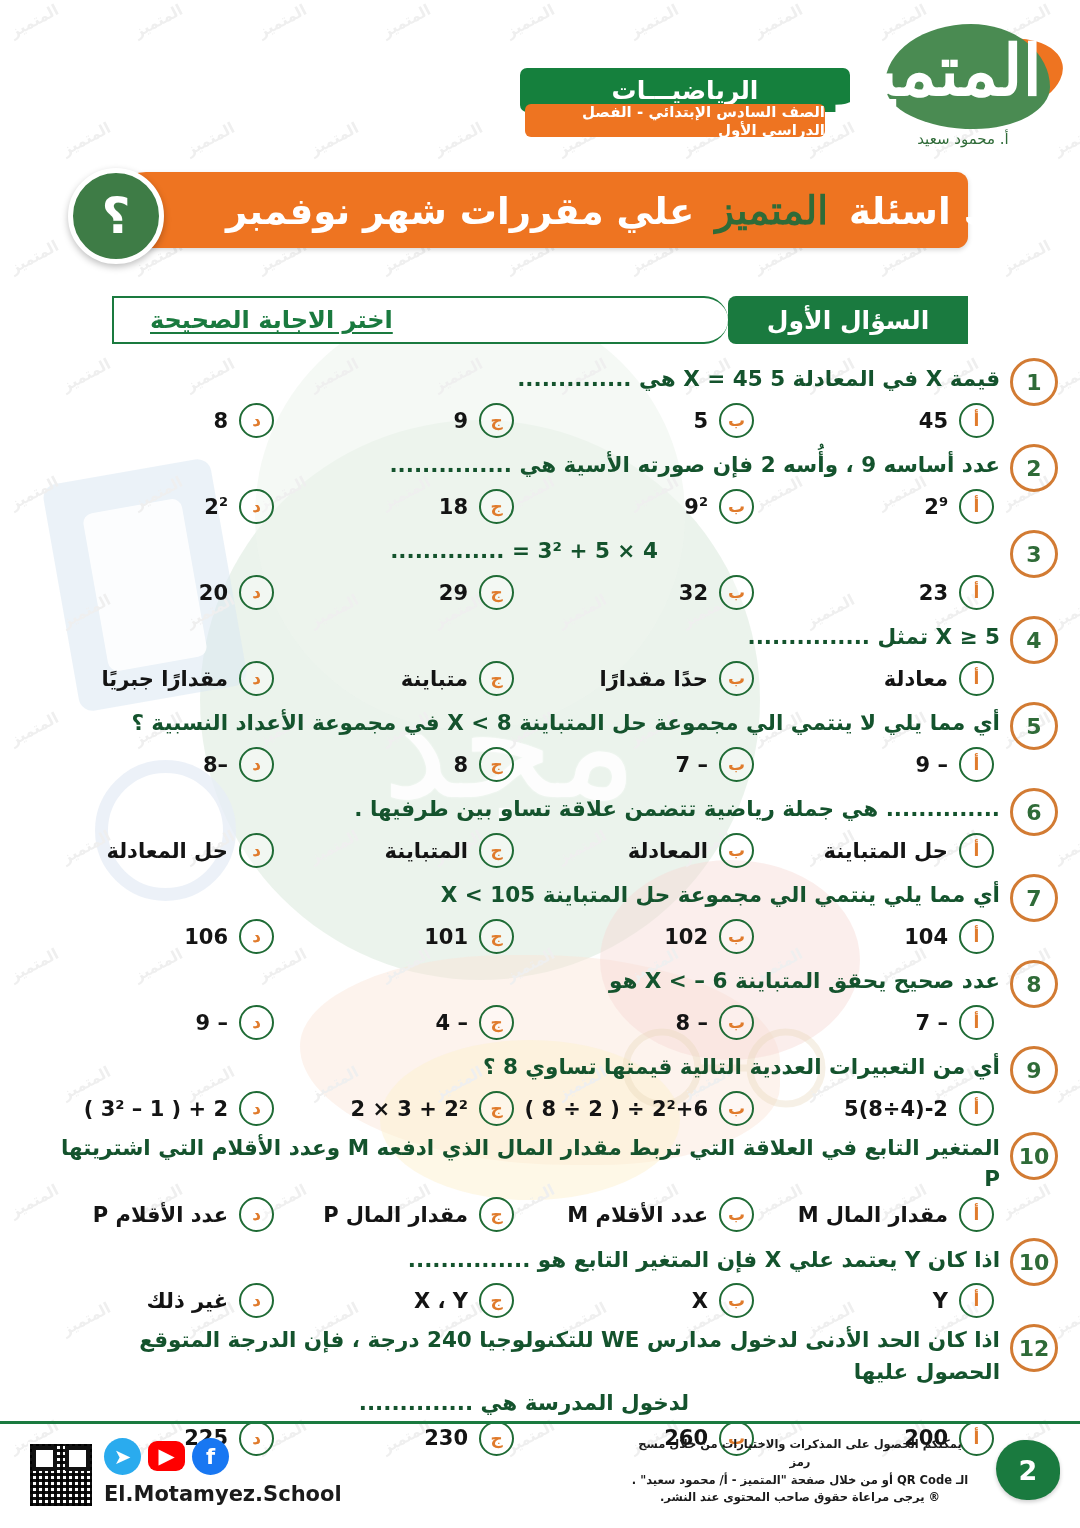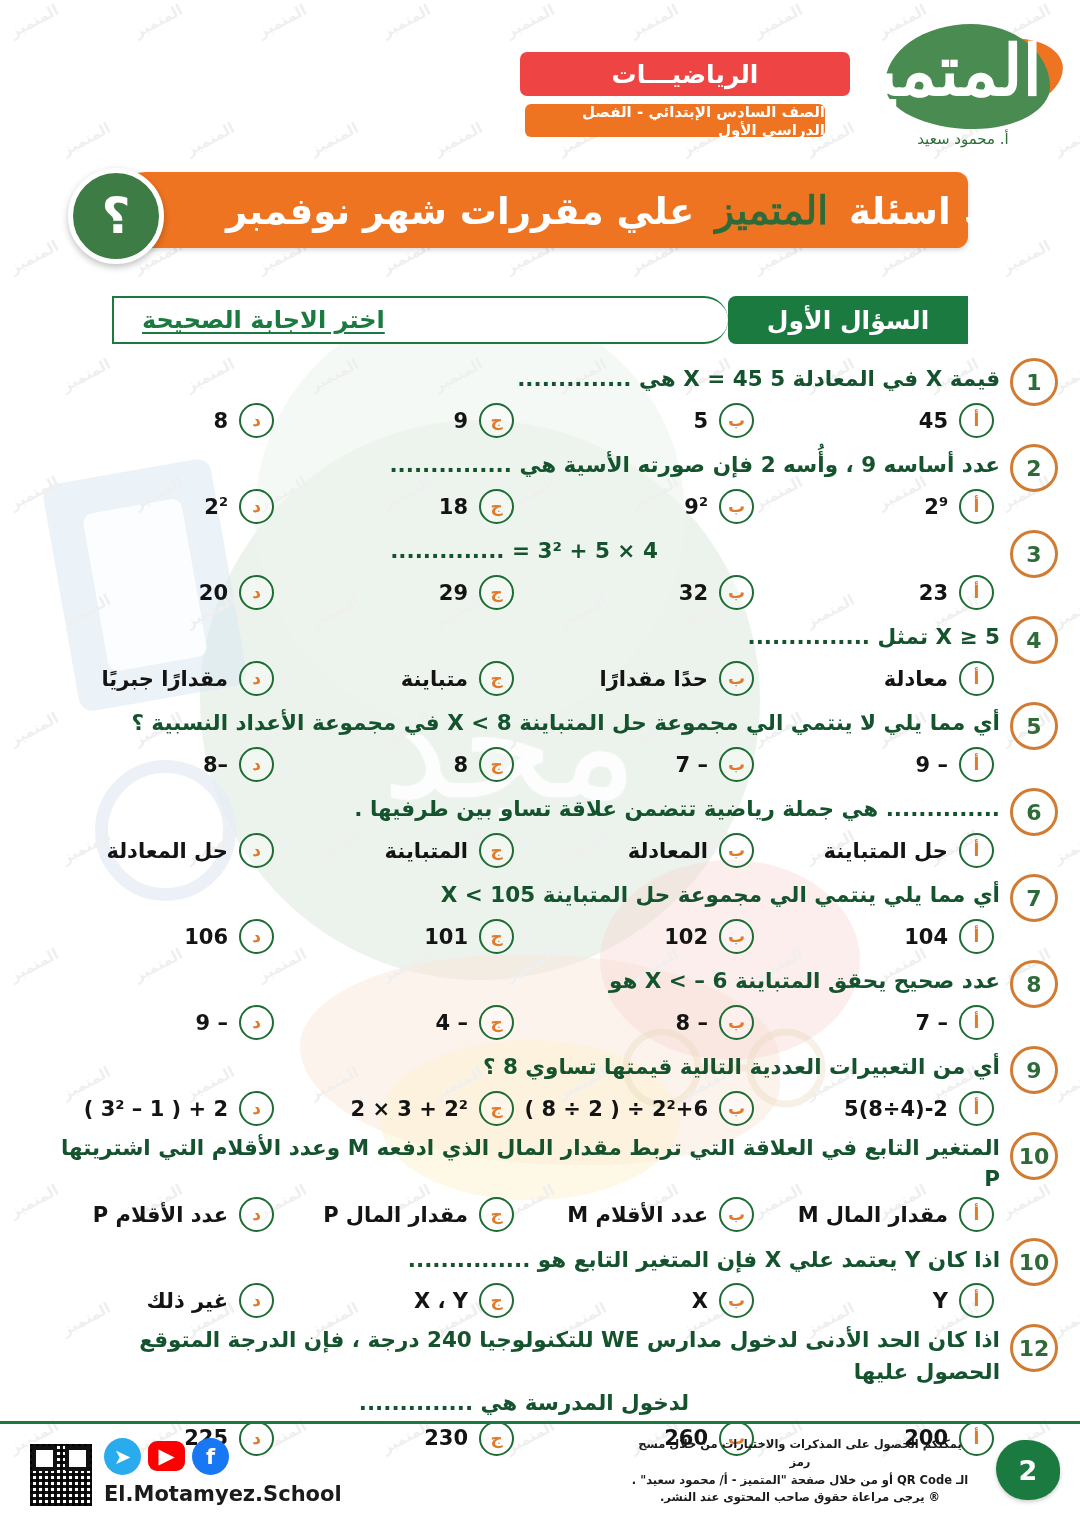--- a/index.html
+++ b/index.html
@@ -76,22 +76,22 @@
   .logo-word{
     position:absolute;right:30px;top:6px;width:150px;height:110px;
     color:#ffffff;font-size:70px;font-family:"DejaVu Serif",serif;
     font-weight:bold;text-align:center;line-height:105px;letter-spacing:-2px;
   }
   .logo-author{
     position:absolute;right:14px;top:118px;width:190px;text-align:center;
     color:#2f6b38;font-size:15px;font-weight:normal;letter-spacing:.5px;
   }
   .subject-bar{
-    position:absolute;right:230px;top:52px;width:330px;height:44px;
-    background:#ef4444;border-radius:7px;
+    position:absolute;right:230px;top:68px;width:330px;height:44px;
+    background:#15803d;border-radius:7px;
     color:#ffffff;font-size:25px;font-weight:bold;
     display:flex;align-items:center;justify-content:center;
     letter-spacing:3px;
   }
   .grade-bar{
     position:absolute;right:255px;top:104px;width:300px;height:33px;
     background:#ee7421;border-radius:6px;
     color:#ffffff;font-size:15px;font-weight:bold;
     display:flex;align-items:center;justify-content:center;
   }
@@ -132,21 +132,21 @@
   }
   .sec-instr{
     flex:1;background:#ffffff;border:2px solid #1a7a3f;
     border-right:none;border-radius:0 26px 26px 0;
     display:flex;align-items:center;justify-content:flex-start;
     padding-right:0;padding-left:28px;
   }
   .sec-instr span{
     color:#1a7a3f;font-size:24px;font-weight:bold;
     text-decoration:underline;text-underline-offset:4px;
-    margin-right:auto;margin-left:0;
+    margin-right:auto;margin-left:8px;
   }
 
   
   .qlist{position:relative;z-index:2;margin:14px 0 0 0;padding:0 22px 0 40px;}
   .qrow{position:relative;margin-bottom:2px;}
   .qnum{
     position:absolute;right:0;top:0;width:42px;height:42px;
     border:3px solid #d27b33;border-radius:50%;
     color:#2f6b38;font-size:22px;font-weight:bold;
     display:flex;align-items:center;justify-content:center;

